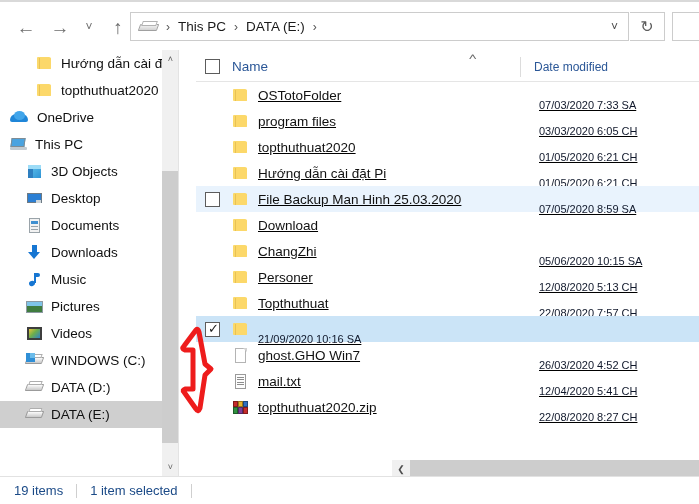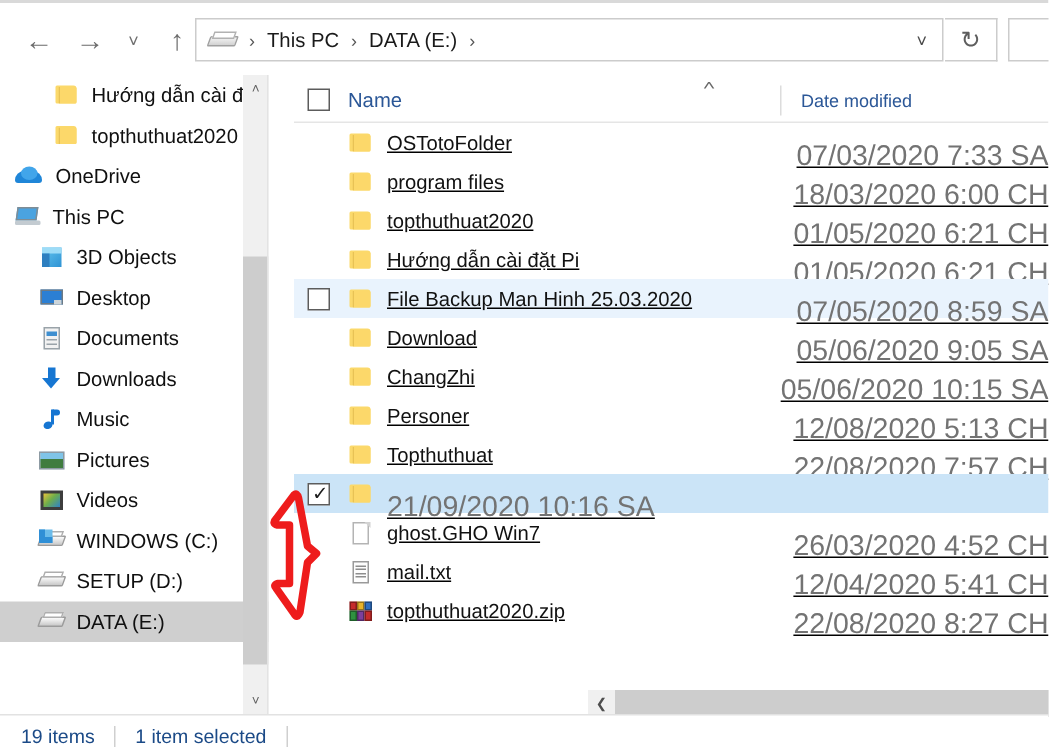--- a/index.html
+++ b/index.html
@@ -374,21 +374,21 @@
     margin-left: 12px;
     flex: 0 0 auto;
   }
   .row-name {
     font-size: 13.5px; color: #111111;
     margin-left: 9px;
     width: 272px;
     white-space: nowrap; overflow: hidden;
   }
   .row-date {
-    font-size: 19px; color: #737373;
+    font-size: 11px; color: #0f172a;
     margin-left: 9px;
     white-space: nowrap;
     margin-top: 20px;
   }
 
   
   .ico-file .page {
     position: absolute; left: 3px; top: 1px;
     width: 11px; height: 15px;
     background: #ffffff; border: 1px solid #b4b4b4;
@@ -600,21 +600,21 @@
               <div class="top"></div>
               <div class="flag"></div>
             </div>
             <span class="side-label">WINDOWS (C:)</span>
           </div>
           <div class="side-item indent2">
             <div class="side-ico ico-drive">
               <div class="body"></div>
               <div class="top"></div>
             </div>
-            <span class="side-label">SETUP (D:)</span>
+            <span class="side-label">DATA (D:)</span>
           </div>
           <div class="side-item indent2 sel">
             <div class="side-ico ico-drive">
               <div class="body"></div>
               <div class="top"></div>
             </div>
             <span class="side-label">DATA (E:)</span>
           </div>
         </div>
       <div class="side-scroll">
@@ -643,21 +643,21 @@
             <div class="row-name">OSTotoFolder</div>
             <div class="row-date">07/03/2020 7:33 SA</div>
           </div>
           <div class="row">
             <div class="row-check hidden"></div>
             <div class="row-ico ico-folder">
               <div class="back"></div>
               <div class="front"></div>
             </div>
             <div class="row-name">program files</div>
-            <div class="row-date">18/03/2020 6:00 CH</div>
+            <div class="row-date">03/03/2020 6:05 CH</div>
           </div>
           <div class="row">
             <div class="row-check hidden"></div>
             <div class="row-ico ico-folder">
               <div class="back"></div>
               <div class="front"></div>
             </div>
             <div class="row-name">topthuthuat2020</div>
             <div class="row-date">01/05/2020 6:21 CH</div>
           </div>
@@ -679,21 +679,20 @@
             <div class="row-name">File Backup Man Hinh 25.03.2020</div>
             <div class="row-date">07/05/2020 8:59 SA</div>
           </div>
           <div class="row">
             <div class="row-check hidden"></div>
             <div class="row-ico ico-folder">
               <div class="back"></div>
               <div class="front"></div>
             </div>
             <div class="row-name">Download</div>
-            <div class="row-date">05/06/2020 9:05 SA</div>
           </div>
           <div class="row">
             <div class="row-check hidden"></div>
             <div class="row-ico ico-folder">
               <div class="back"></div>
               <div class="front"></div>
             </div>
             <div class="row-name">ChangZhi</div>
             <div class="row-date">05/06/2020 10:15 SA</div>
           </div>

